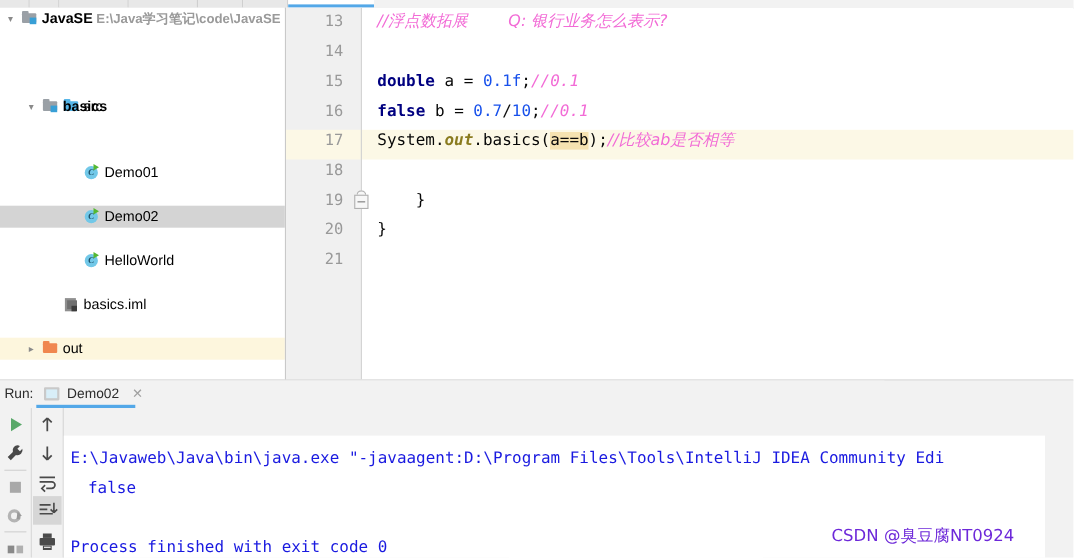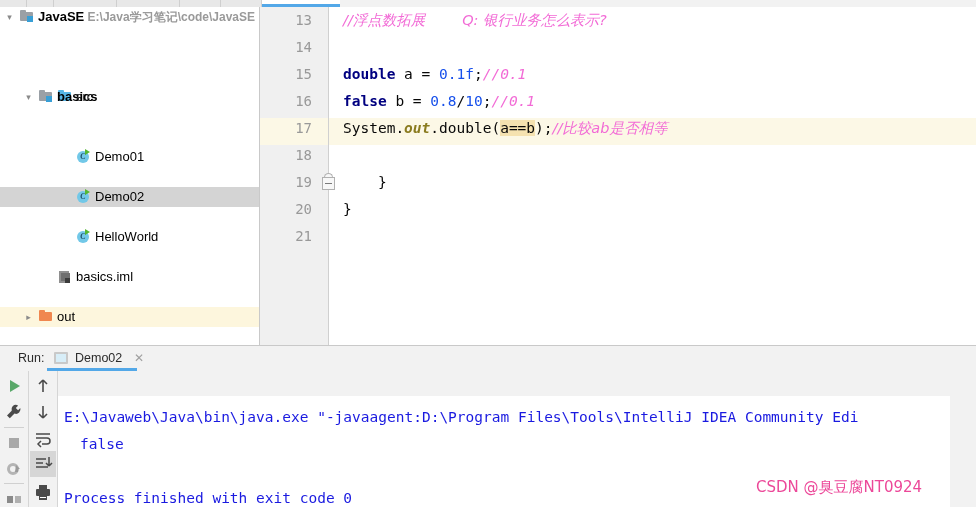--- a/index.html
+++ b/index.html
@@ -89,21 +89,21 @@
   .fold .cap{position:absolute;left:2px;top:0px;width:9px;height:6px;border:1px solid #b0b0b0;
              border-bottom:none;background:#f7f7f7;box-sizing:border-box;
              border-radius:5px 5px 0 0;}
   .fold .minus{position:absolute;left:3px;top:10px;width:7px;height:1px;background:#7a7a7a;}
 
   
   .hsplit{position:absolute;left:0;top:345px;width:976px;height:1px;background:#c9c9c9;}
 
   
   .runpanel{position:absolute;left:0;top:346px;width:976px;height:161px;background:#f2f2f2;}
-  .runhdr{position:absolute;left:14px;top:0;width:804px;height:25px;background:#f2f2f2;text-decoration:underline;}
+  .runhdr{position:absolute;left:0;top:0;width:804px;height:25px;background:#f2f2f2;text-decoration:underline;}
   .runlabel{position:absolute;left:4px;top:0;height:25px;line-height:25px;font-size:12.5px;color:#2b2b2b;}
   .runtab{position:absolute;left:40px;top:0;height:25px;}
   .runtab .tabico{position:absolute;left:0;top:6px;width:14px;height:12px;background:#c9c9c9;border-radius:1px;}
   .runtab .tabico i{position:absolute;left:2px;top:2px;width:10px;height:8px;background:#d8eef8;display:block;}
   .runtab .tabtxt{position:absolute;left:21px;top:0;height:25px;line-height:25px;font-size:12.5px;color:#2b2b2b;white-space:nowrap;}
   .runtab .tabx{position:absolute;left:80px;top:0;height:25px;line-height:25px;font-size:12px;color:#a0a0a0;}
   .runtab-ul{position:absolute;left:33px;top:22px;width:90px;height:3px;background:#53a8e8;}
 
   .runbody{position:absolute;left:0;top:25px;width:950px;height:136px;background:#f2f2f2;}
   .tbcol{position:absolute;top:0;width:28px;height:136px;background:#f2f2f2;}
@@ -113,21 +113,21 @@
   .tbsep.s1{left:28px;}
   .tbsep.s2{left:57px;}
   .tbbtn{position:absolute;width:26px;height:26px;left:1px;}
   .tbbtn.active{background:#d6d6d6;}
   .hr{position:absolute;left:4px;width:20px;height:1px;background:#d0d0d0;}
 
   .console{position:absolute;left:58px;top:25px;right:0;height:136px;background:#ffffff;overflow:hidden;}
   .cline{position:absolute;left:6px;white-space:pre;color:#1a1ae0;
          font-family:"DejaVu Sans Mono","Liberation Mono",monospace;font-size:14.5px;line-height:20px;}
 
-  .watermark{position:absolute;left:756px;top:478px;font-size:15px;color:#ec4899;white-space:nowrap;
+  .watermark{position:absolute;left:756px;top:478px;font-size:15px;color:#6d28d9;white-space:nowrap;
              font-family:"DejaVu Sans","Liberation Sans",sans-serif;}
 </style>
 </head>
 <body>
 
 <div class="app">
 
   <div class="topstrip">
     <div class="seg" style="left:0;width:26px;"></div>
     <div class="seg" style="left:27px;width:26px;"></div>
@@ -217,23 +217,23 @@
     <div class="caretrow"></div>
     <div class="gutter-sep"></div>
     <div id="lines">
         <div class="lnum" style="top: 0px;">13</div>
         <div class="codeline" style="top: 0px;"><span class="cmt-cn">//浮点数拓展        Q: 银行业务怎么表示?</span></div>
         <div class="lnum" style="top: 27px;">14</div>
         <div class="codeline" style="top: 27px;"></div>
         <div class="lnum" style="top: 54px;">15</div>
         <div class="codeline" style="top: 54px;"><span class="kw">double</span><span class="plain"> a = </span><span class="num">0.1f</span><span class="plain">;</span><span class="cmt">//0.1</span></div>
         <div class="lnum" style="top: 81px;">16</div>
-        <div class="codeline" style="top: 81px;"><span class="kw">false</span><span class="plain"> b = </span><span class="num">0.8</span><span class="plain">/</span><span class="num">10</span><span class="plain">;</span><span class="cmt">//0.1</span></div>
+        <div class="codeline" style="top: 81px;"><span class="kw">false</span><span class="plain"> b = </span><span class="num">0.7</span><span class="plain">/</span><span class="num">10</span><span class="plain">;</span><span class="cmt">//0.1</span></div>
         <div class="lnum" style="top: 108px;">17</div>
-        <div class="codeline" style="top: 108px;"><span class="plain">System.</span><span class="fld">out</span><span class="plain">.double(</span><span class="plain sel">a==b</span><span class="plain">);</span><span class="cmt-cn">//比较ab是否相等</span></div>
+        <div class="codeline" style="top: 108px;"><span class="plain">System.</span><span class="fld">out</span><span class="plain">.basics(</span><span class="plain sel">a==b</span><span class="plain">);</span><span class="cmt-cn">//比较ab是否相等</span></div>
         <div class="lnum" style="top: 135px;">18</div>
         <div class="codeline" style="top: 135px;"></div>
         <div class="lnum" style="top: 162px;">19</div>
         <div class="fold" style="top: 166px;">
           <div class="cap"></div>
           <div class="body"></div>
           <div class="minus"></div>
         </div>
         <div class="codeline" style="top: 162px;"><span class="plain">    }</span></div>
         <div class="lnum" style="top: 189px;">20</div>

